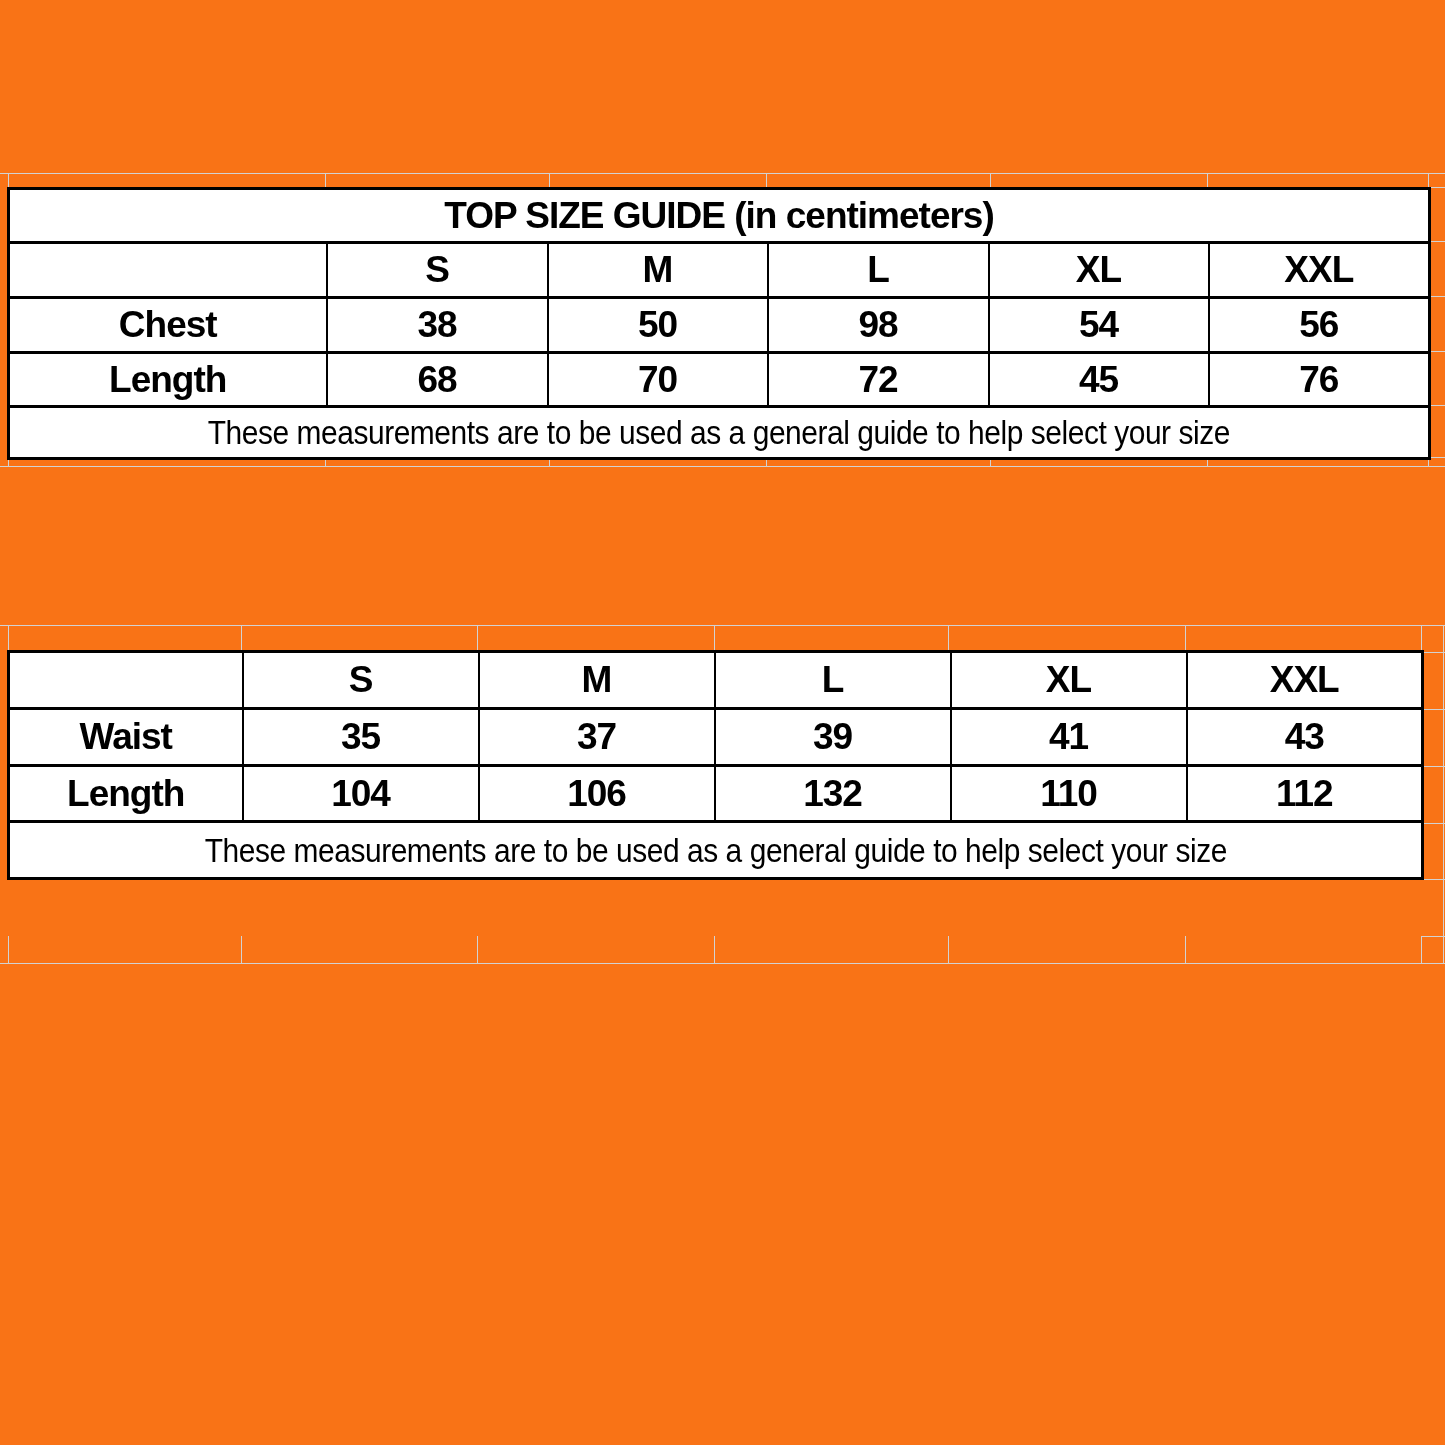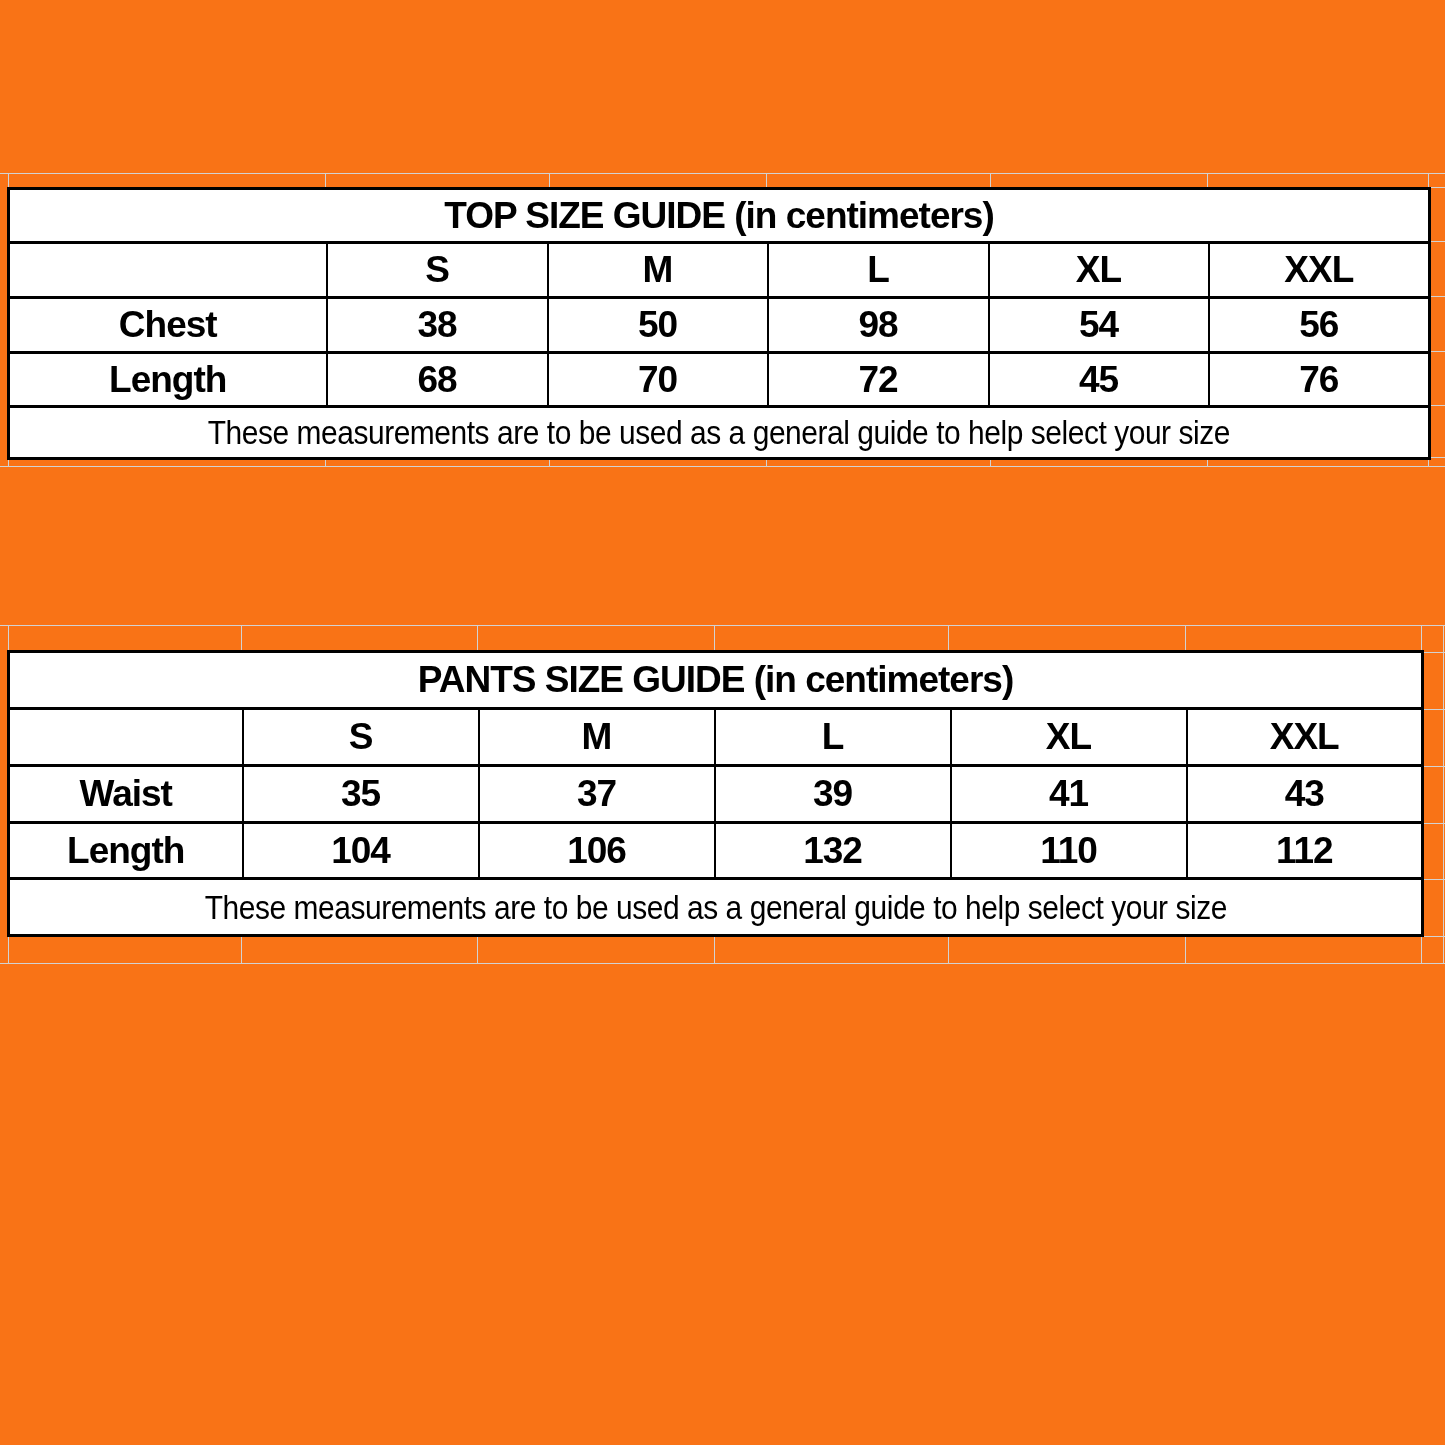--- a/index.html
+++ b/index.html
@@ -159,25 +159,20 @@
   <table class="size-table" id="table-pants">
     <colgroup>
       <col style="width:234px">
         <col style="width:236px">
         <col style="width:236px">
       <col style="width:236px">
         <col style="width:236px">
         <col style="width:236px">
     </colgroup>
     <tbody>
-        <tr style="height:57px">
-      <td colspan="6">
-        <span class="t">PANTS SIZE GUIDE (in centimeters)</span>
-      </td>
-    </tr>
     <tr style="height:57px">
       <td></td>
       <td><span class="t">S</span></td>
       <td><span class="t">M</span></td>
       <td><span class="t">L</span></td>
       <td><span class="t">XL</span></td>
       <td><span class="t">XXL</span></td>
     </tr>
     <tr style="height:57px">
       <td><span class="t">Waist</span></td>

